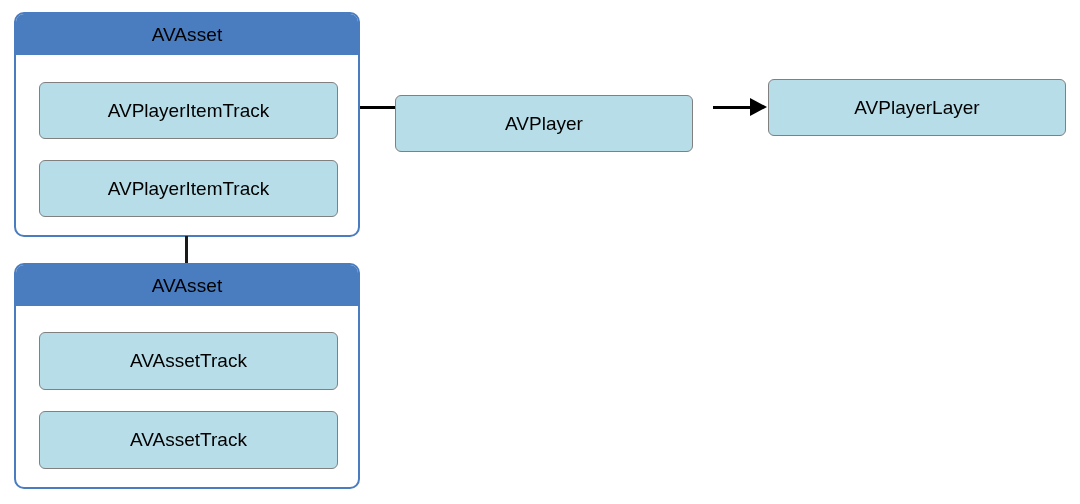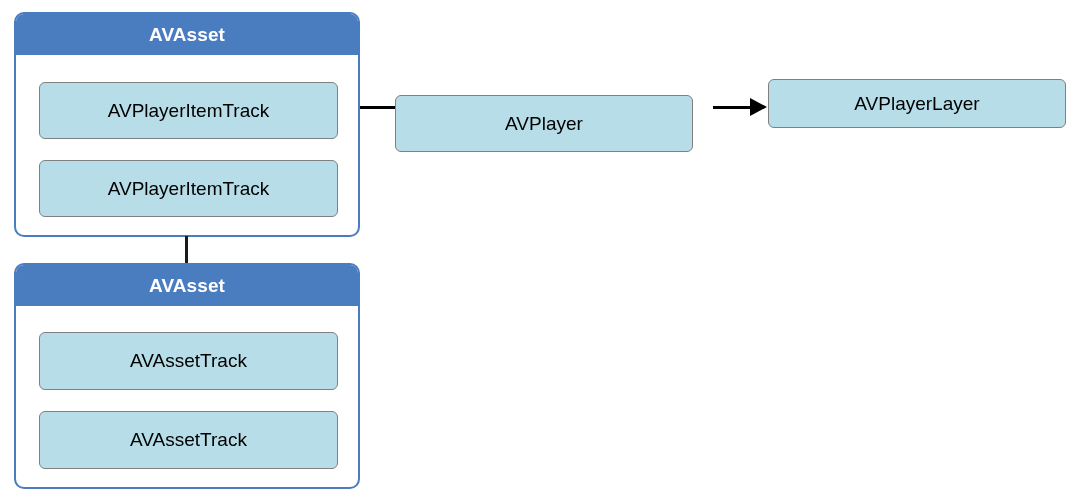--- a/index.html
+++ b/index.html
@@ -24,23 +24,23 @@
     border-radius: 10px;
     overflow: hidden;
   }
   .group-header {
     position: absolute;
     left: 0;
     top: 0;
     right: 0;
     height: 41px;
     background: #4a7cc0;
-    color: #ffffff;
+    color: #000000;
     font-size: 19px;
-    font-weight: bold;
+    font-weight: normal;
     display: flex;
     align-items: center;
     justify-content: center;
     letter-spacing: 0.1px;
   }
   .group-body {
     position: absolute;
     left: 0;
     right: 0;
     top: 41px;
@@ -114,15 +114,15 @@
 <div class="arrow-line" style="left:360px; top:106px; width:40px;"></div>
 <div class="arrow-head" style="left:397px; top:98px;"></div>
 
 <div class="node" style="left:395px; top:79px; width:298px; height:57px;margin-top:16px;">
   <span>AVPlayer</span>
 </div>
 
 <div class="arrow-line" style="left:713px; top:106px; width:40px;"></div>
 <div class="arrow-head" style="left:750px; top:98px;"></div>
 
-<div class="node" style="left:768px; top:79px; width:298px; height:49px;">
+<div class="node" style="left:768px; top:79px; width:298px; height:57px;">
   <span>AVPlayerLayer</span>
 </div>
 
 </body></html>

